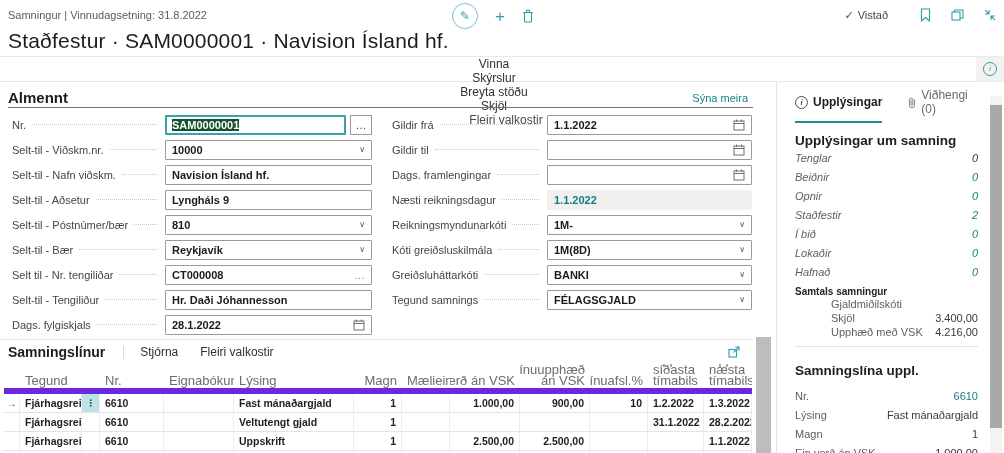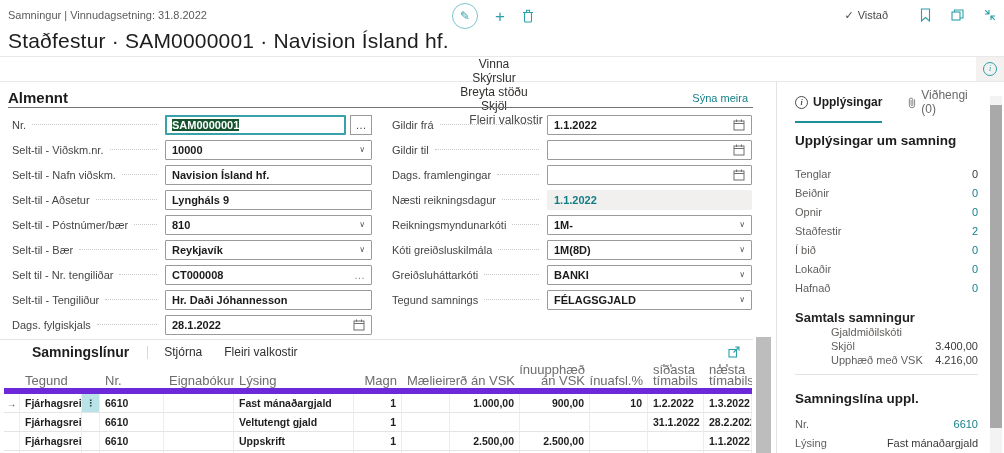--- a/index.html
+++ b/index.html
@@ -57,21 +57,21 @@
   .fval.sel{background:#14532d;color:#fff;}
   .chev{margin-left:auto;font-size:8px;color:#555;}
   .dots3{margin-left:auto;color:#8a8a8a;font-size:11px;}
   .cal{margin-left:auto;display:flex;}
   .assist{margin-left:4px;width:22px;height:20px;border:1px solid #9a9a9a;background:#fff;font-size:11px;
           color:#444;display:flex;align-items:center;justify-content:center;box-sizing:border-box;}
 
   
   .sect-divider{border-bottom:1px solid #e3e3e3;margin-top:2px;}
   .smenu{display:flex;align-items:center;height:24px;margin:0 5px 0 8px;position:relative;}
-  .stitle{font-size:14px;font-weight:bold;margin-right:18px;color:#1d1d1d;margin-left:24px;}
+  .stitle{font-size:14px;font-weight:bold;margin-right:18px;color:#1d1d1d;}
   .ssep{width:1px;height:13px;background:#d8d8d8;margin-right:16px;}
   .sitem{font-size:12px;color:#32302e;margin-right:22px;}
   .popout{position:absolute;right:8px;top:6px;}
 
   .grid{margin-left:4px;width:748px;}
   .ghdr,.trow{display:grid;grid-template-columns:16px 62px 18px 64px 70px 120px 48px 48px 70px 70px 58px 56px 1fr;}
   .th{display:flex;align-items:flex-end;padding:2px 5px;font-size:13px;line-height:10.5px;color:#6c6c6c;
       border-bottom:6px solid #6d28d9;overflow:hidden;box-sizing:border-box;height:30px;}
   .th.r{justify-content:flex-end;text-align:right;}
   .th.c1,.th.c3,.th.c4,.th.c5,.th.c7,.th.c8{white-space:nowrap;}
@@ -84,23 +84,23 @@
 
   
   .factbox{position:absolute;left:776px;top:82px;width:228px;height:371px;border-left:1px solid #e3e3e3;
            box-sizing:border-box;padding:0 26px 0 18px;background:#fff;}
   .fbtabs{display:flex;gap:26px;margin-top:6px;}
   .fbtab{display:flex;align-items:center;gap:5px;font-size:12px;color:#6b6968;
          padding-bottom:5px;border-bottom:2px solid transparent;}
   .fbtab.active{color:#1d1d1d;font-weight:bold;border-bottom-color:#1e8f97;}
   .fbh1{font-size:13.5px;font-weight:bold;margin-top:10px;color:#1d1d1d;}
   .fbh1.second{margin-top:16px;}
-  .fbh2{font-size:13px;font-weight:bold;margin-top:13px;color:#252423;}
+  .fbh2{font-size:10px;font-weight:bold;margin-top:5px;color:#252423;}
   .fbrow{display:flex;justify-content:space-between;align-items:center;}
-  #fb-stats{margin-top:16px;}
+  #fb-stats{margin-top:0;font-style:italic;}
   #fb-stats .fbrow{height:19px;}
   #fb-totals .fbrow{height:14px;margin-left:36px;}
   #fb-lineinfo{margin-top:8px;}
   #fb-lineinfo .fbrow{height:19px;}
   .fblabel{font-size:11px;color:#605e5c;white-space:nowrap;}
   .fbvalue{font-size:11px;color:#3b3a39;white-space:nowrap;}
   .fbvalue.link{color:#17808a;}
   .fbdivider{border-bottom:1px solid #e3e3e3;margin-top:7px;}
 
   

